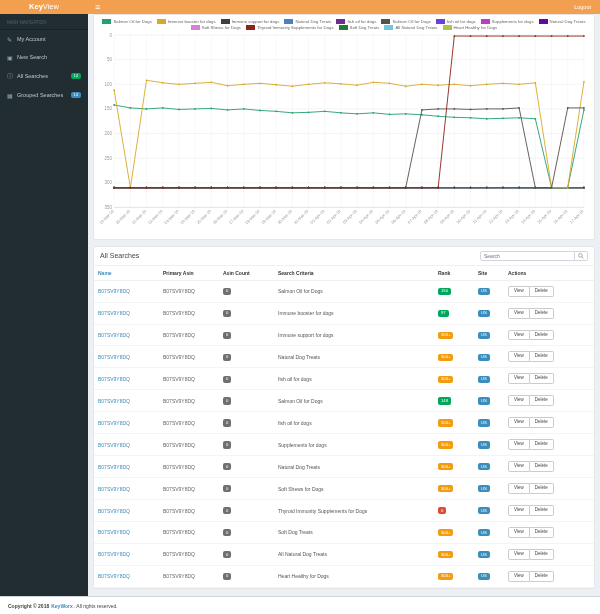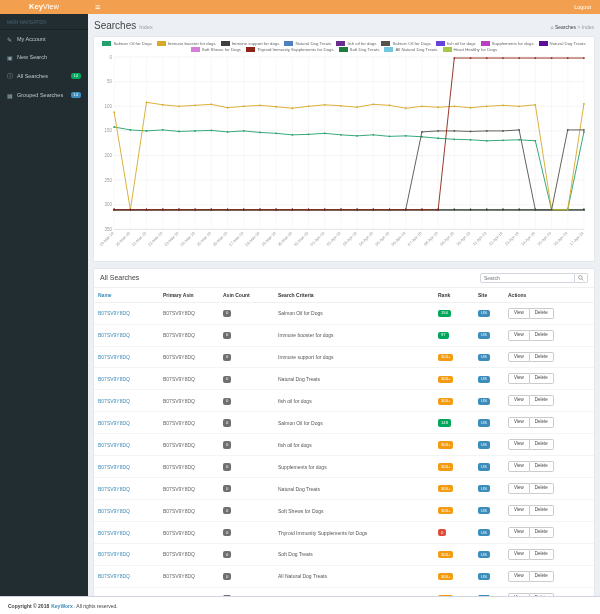--- a/index.html
+++ b/index.html
@@ -86,30 +86,20 @@
       </div>
       <div class="side-item">
         <span class="icn">▦</span>
         <span>Grouped Searches</span>
         <span class="side-badge bg-blue">14</span>
       </div>
     </div>
 </div>
 
 <div class="main">
-  <div class="page-head">
-    <h1 class="page-title">Searches</h1>
-    <span class="page-sub">Index</span>
-    <span class="breadcrumb">
-      <span>⌂</span>
-      <span>Searches</span>
-      <span class="dim">&gt;</span>
-      <span class="dim">Index</span>
-    </span>
-  </div>
 
   <div class="panel chart-panel">
     <div class="legend" id="legend">
         <span class="lg-item">
           <span class="lg-sw" style="background: rgb(35, 160, 109);"></span>
           <span>Salmon Oil for Dogs</span>
         </span>
         <span class="lg-item">
           <span class="lg-sw" style="background: rgb(216, 169, 40);"></span>
           <span>Immune booster for dogs</span>

